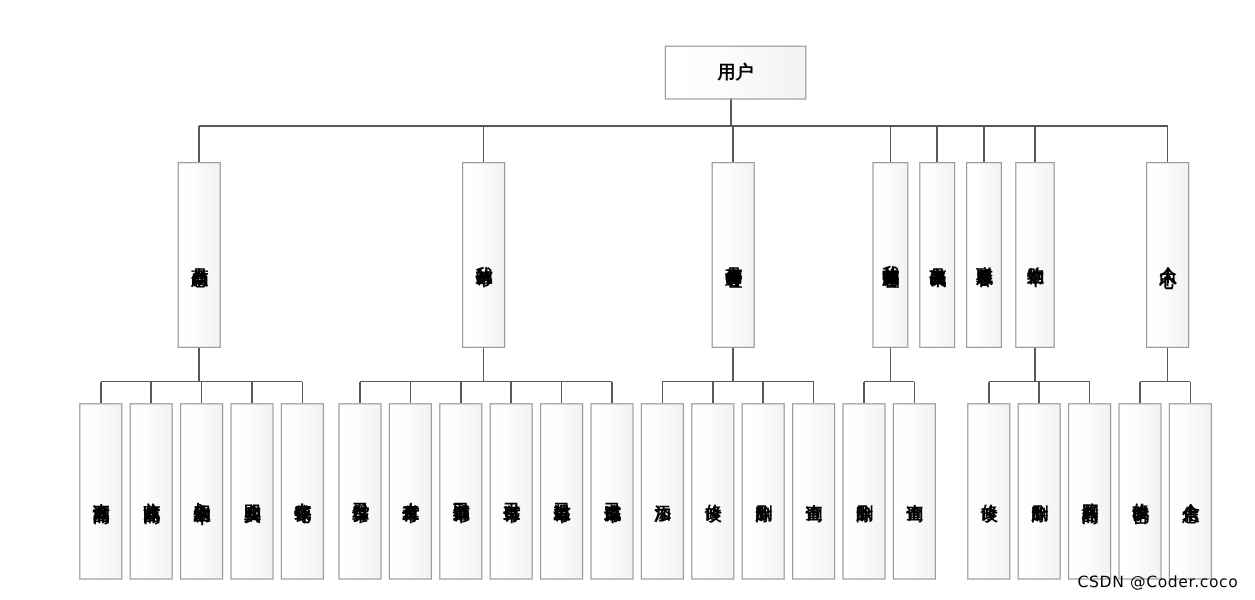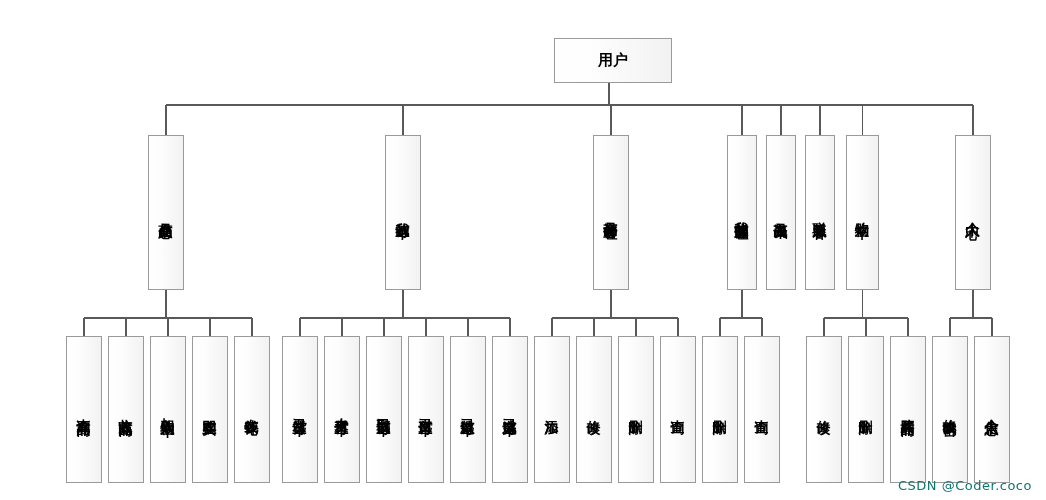--- a/index.html
+++ b/index.html
@@ -211,15 +211,15 @@
         <span class="lbl">购买商品</span>
       </div>
       <div class="node leaf vert" style="left: 932px; top: 336px; width: 36px; height: 147px;">
         <span class="lbl">修改密码</span>
       </div>
       <div class="node leaf vert" style="left: 974px; top: 336px; width: 36px; height: 147px;">
         <span class="lbl">个人信息</span>
       </div>
     </div>
 
-  <div class="watermark" style="left: 898px; top: 478px; color: #0f766e;">CSDN @Coder.coco</div>
+  <div class="watermark" style="left: 898px; top: 478px; color: #000000;">CSDN @Coder.coco</div>
 
 </div>
 
 </body></html>

